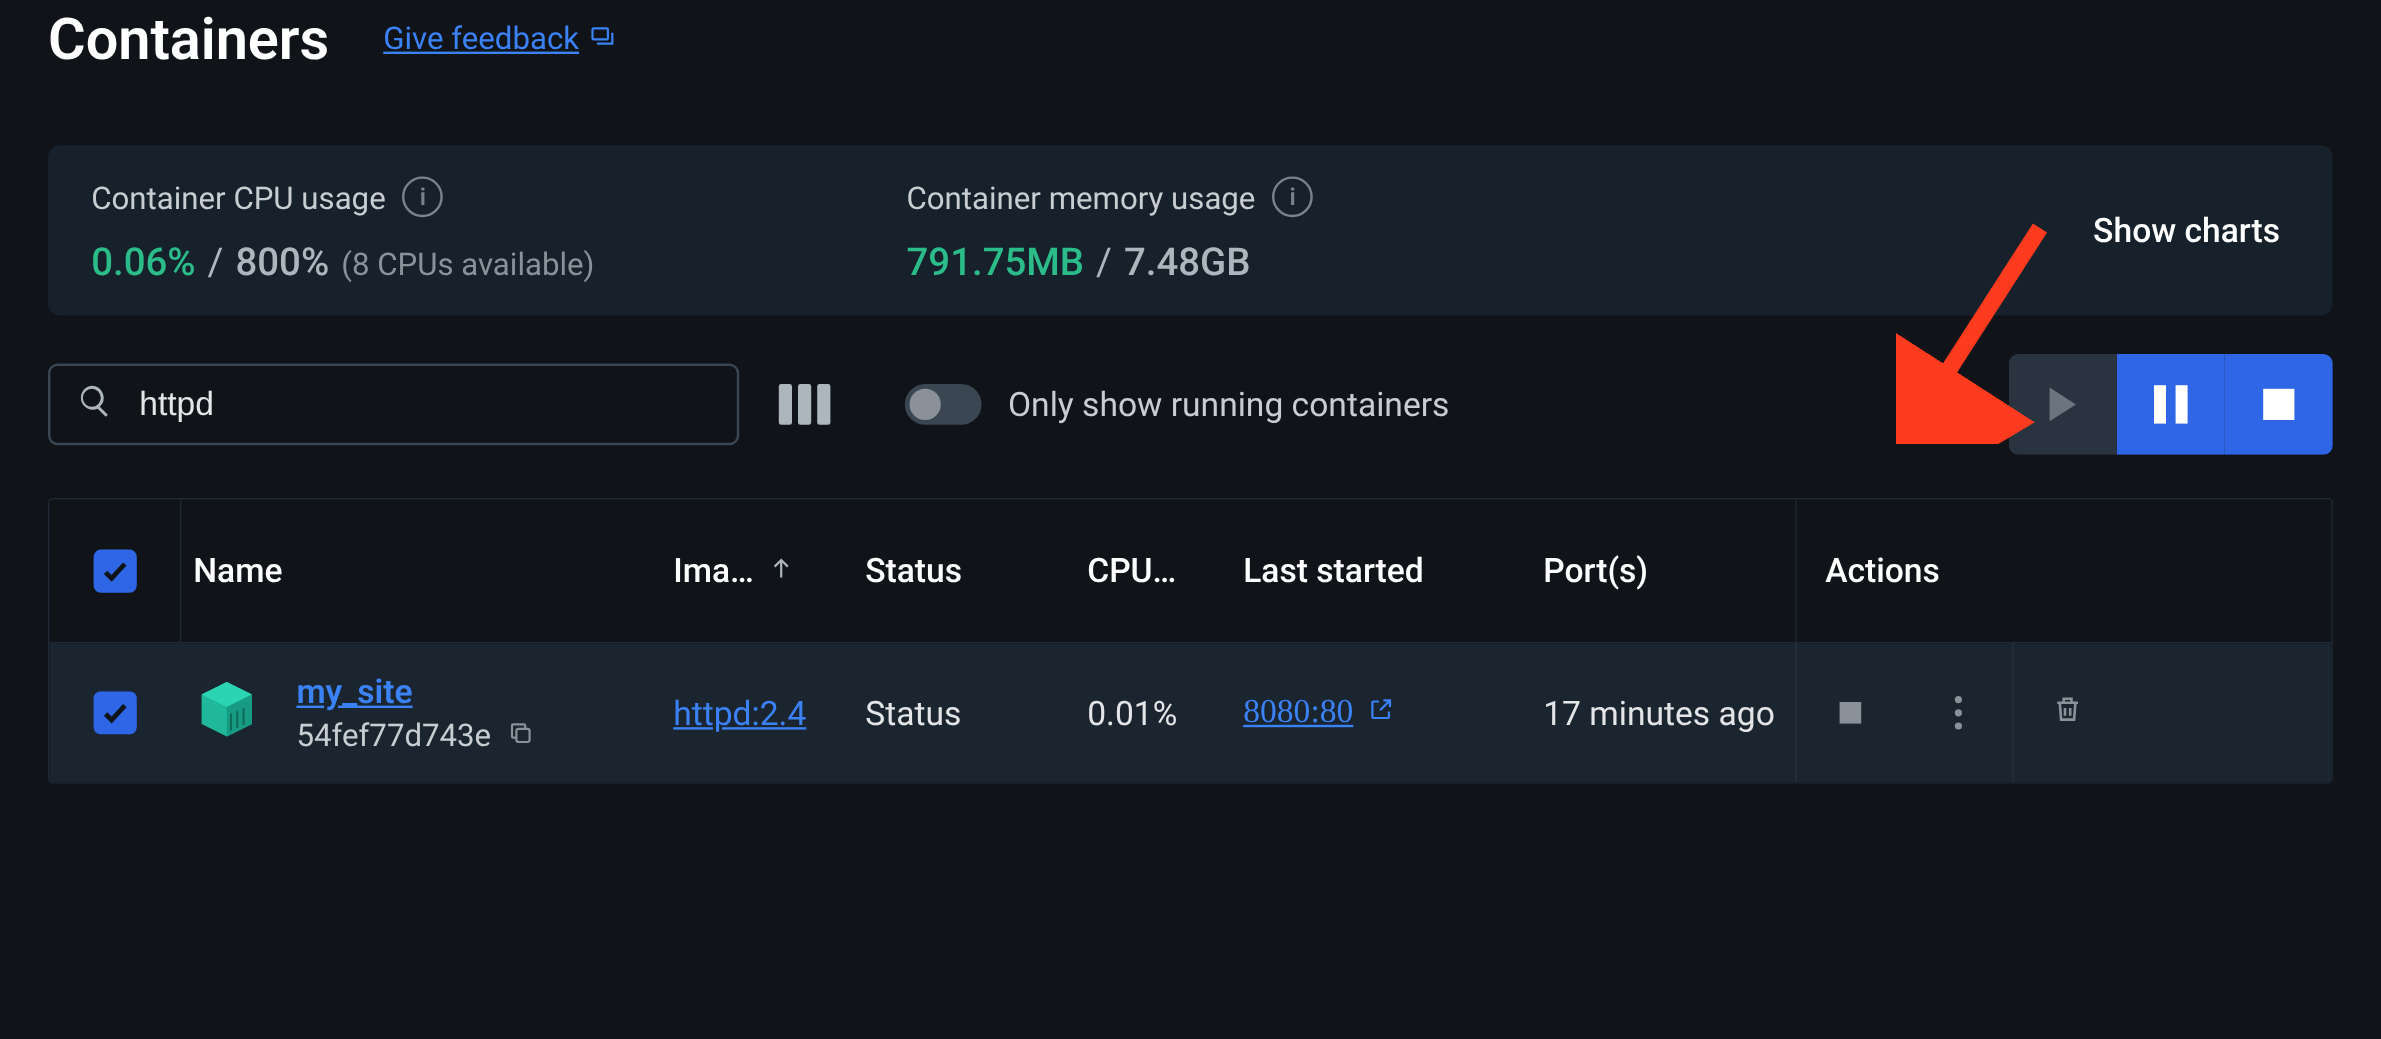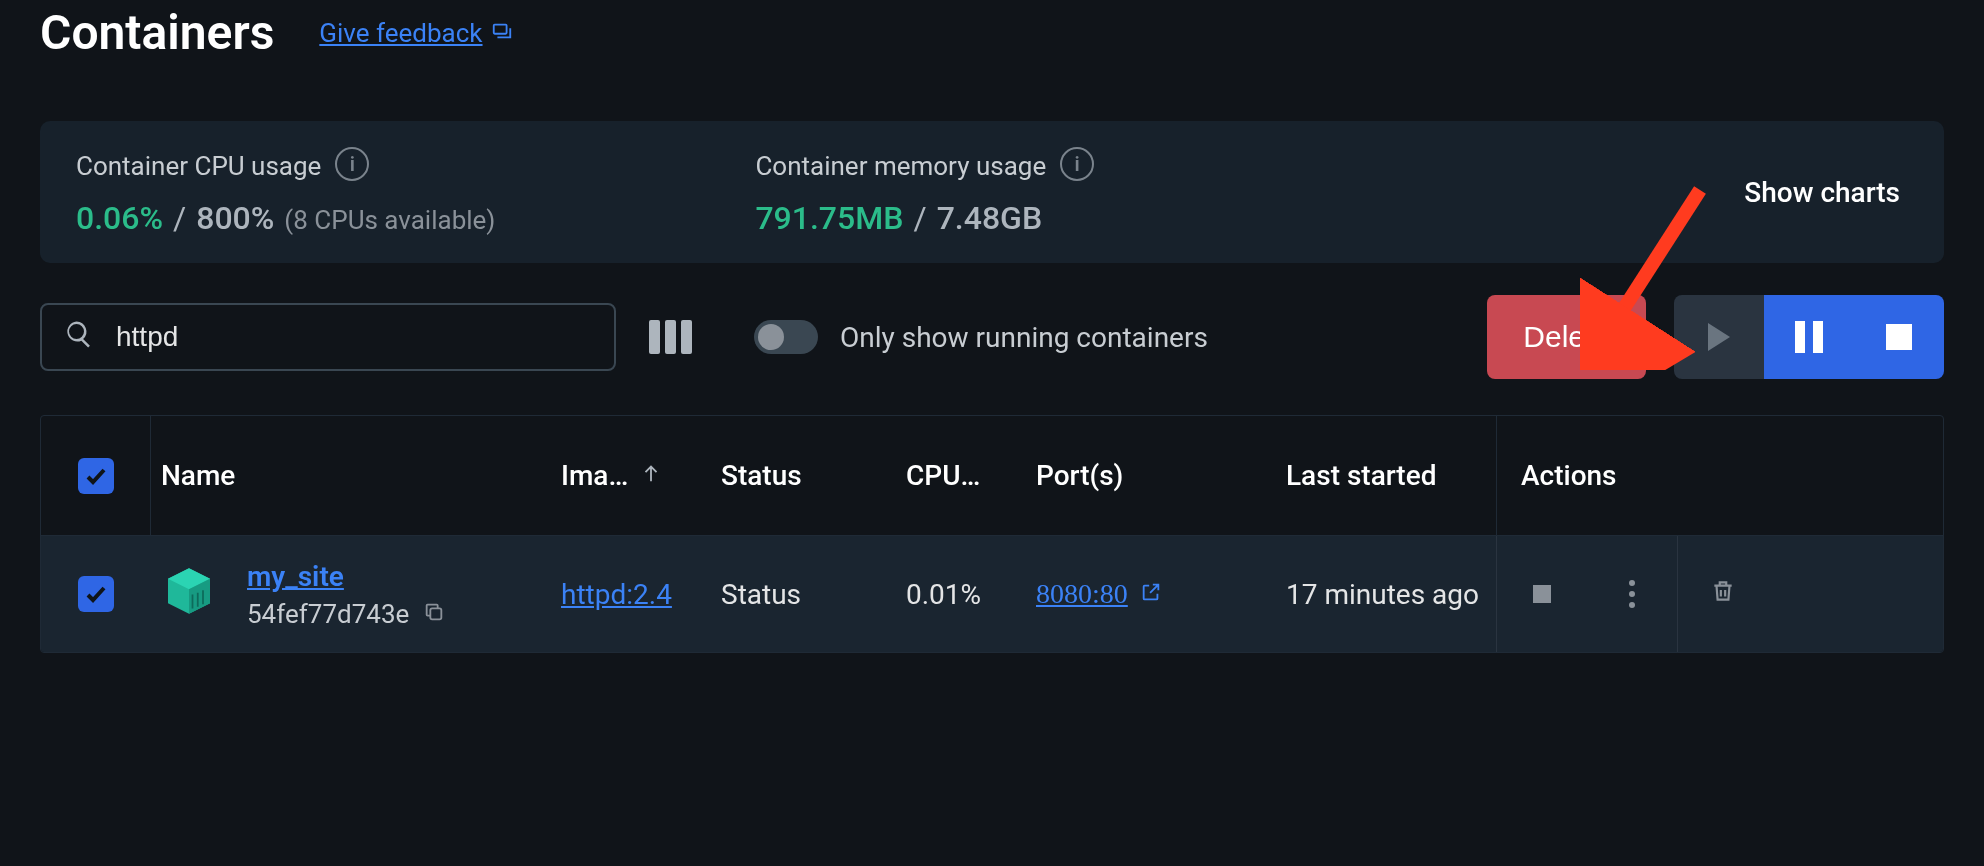--- a/index.html
+++ b/index.html
@@ -194,21 +194,20 @@
         <span></span>
         <span></span>
         <span></span>
       </span>
   </div>
   <div class="toggle-wrap">
     <div class="toggle"></div>
     <span class="toggle-label">Only show running containers</span>
   </div>
   <div class="action-btns">
-    <button class="delete-btn">Delete</button>
     <div class="btn-group">
       <button class="btn-play">
           <span></span>
         </button>
       <button class="btn-pause">
           <span class="pb">
             <span></span>
             <span></span>
           </span>
         </button>
@@ -230,22 +229,22 @@
     </div>
     <div class="th">Name</div>
     <div class="th image">
       <span>Ima…</span>
       <span class="sort-arrow"><svg viewBox="0 0 24 24" fill="none" stroke-width="2">
             <path d="M12 20V4M6 10l6-6 6 6"></path>
           </svg></span>
     </div>
     <div class="th">Status</div>
     <div class="th">CPU…</div>
+    <div class="th">Last started</div>
     <div class="th">Port(s)</div>
-    <div class="th">Last started</div>
     <div class="th actions">Actions</div>
   </div>
 
   <div class="table-row">
     <div class="td check">
       <span class="checkbox">
         <svg viewBox="0 0 24 24">
             <polyline points="4,13 9,18 20,6"></polyline>
           </svg>
       </span>

